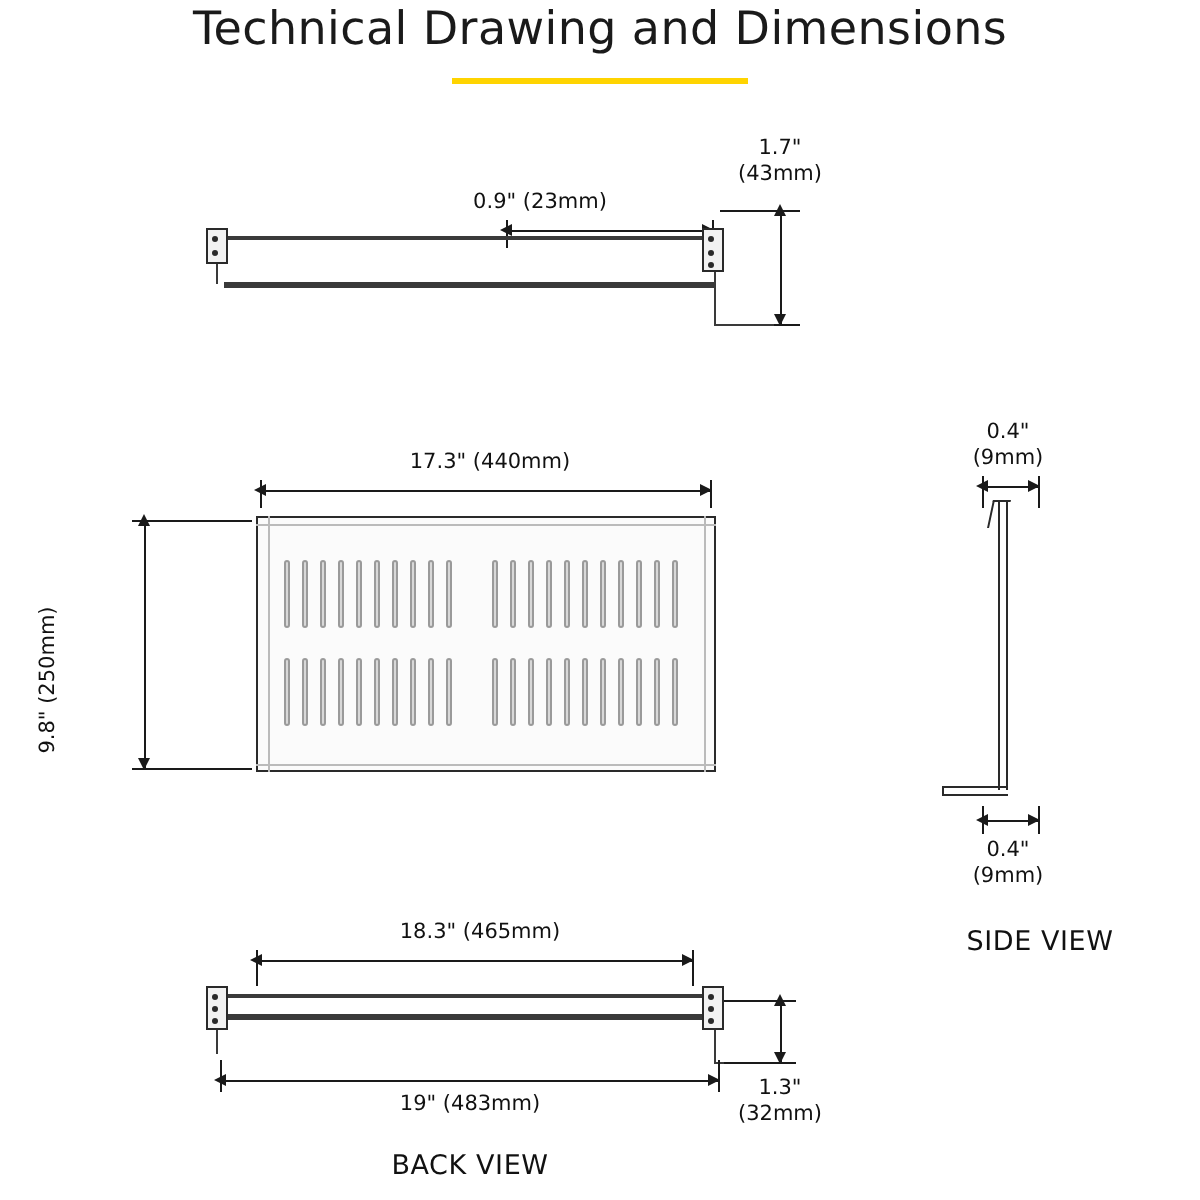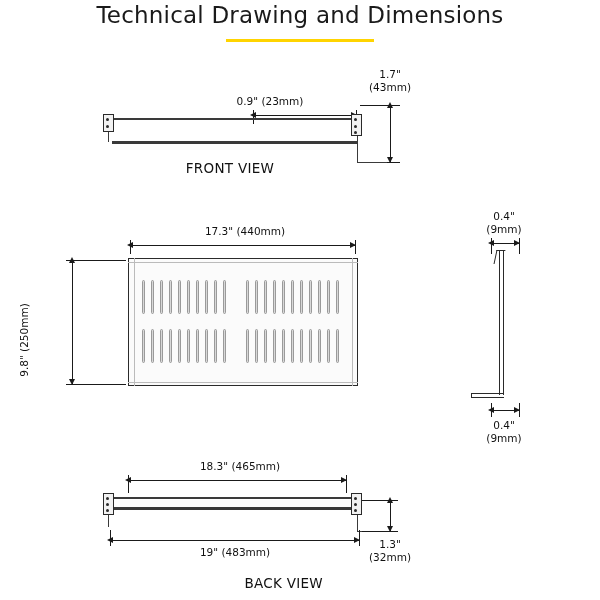--- a/index.html
+++ b/index.html
@@ -159,21 +159,20 @@
     <div class="vline" style="left:108px; top:72px; height:10px; background:#3a3a3a;"></div>
 
     <div class="bracket" style="left:351px; top:54px; width:11px; height:22px;"></div>
     <div class="hole" style="left:354px; top:58px;"></div>
     <div class="hole" style="left:354px; top:65px;"></div>
     <div class="hole" style="left:354px; top:71px;"></div>
 
     <div class="vline" style="left:357px; top:76px; height:27px; background:#3a3a3a;"></div>
     <div class="hline" style="left:357px; top:102px; width:30px; background:#3a3a3a;"></div>
 
-    <div class="viewname" style="left:130px; top:100px; width:200px;">FRONT VIEW</div>
   </div>
 
   <div id="top-view">
 
     <div class="lbl c" style="left:125px; top:0px; width:240px;">17.3" (440mm)</div>
 
     <div class="hline" style="left:130px; top:20px; width:225px;"></div>
     <div class="arrowL" style="left:127px; top:17px;"></div>
     <div class="arrowR" style="left:350px; top:17px;"></div>
     <div class="vline" style="left:130px; top:15px; height:14px;"></div>
@@ -263,20 +262,21 @@
 
     <div class="hline" style="left:36px; top:205px; width:28px;"></div>
     <div class="arrowL" style="left:33px; top:202px;"></div>
     <div class="arrowR" style="left:59px; top:202px;"></div>
     <div class="vline" style="left:36px; top:198px; height:14px;"></div>
     <div class="vline" style="left:64px; top:198px; height:14px;"></div>
 
     <div class="lbl c" style="left:14px; top:214px; width:70px;">0.4"</div>
     <div class="lbl c" style="left:14px; top:227px; width:70px;">(9mm)</div>
 
+    <div class="viewname" style="left:0px; top:258px; width:130px;">SIDE VIEW</div>
   </div>
 
   <div id="back-view">
 
     <div class="lbl c" style="left:120px; top:10px; width:240px;">18.3" (465mm)</div>
 
     <div class="hline" style="left:128px; top:30px; width:218px;"></div>
     <div class="arrowL" style="left:125px; top:27px;"></div>
     <div class="arrowR" style="left:341px; top:27px;"></div>
     <div class="vline" style="left:128px; top:25px; height:18px;"></div>
@@ -306,16 +306,16 @@
     <div class="lbl c" style="left:355px; top:88px; width:70px;">1.3"</div>
     <div class="lbl c" style="left:355px; top:101px; width:70px;">(32mm)</div>
 
     <div class="hline" style="left:110px; top:90px; width:249px;"></div>
     <div class="arrowL" style="left:107px; top:87px;"></div>
     <div class="arrowR" style="left:354px; top:87px;"></div>
     <div class="vline" style="left:110px; top:80px; height:16px;"></div>
     <div class="vline" style="left:359px; top:80px; height:16px;"></div>
     <div class="lbl c" style="left:115px; top:96px; width:240px;">19" (483mm)</div>
 
-    <div class="viewname" style="left:123px; top:125px; width:200px;text-align:right;">BACK VIEW</div>
+    <div class="viewname" style="left:135px; top:125px; width:200px;">BACK VIEW</div>
   </div>
 
 </div>
 
 </body></html>

